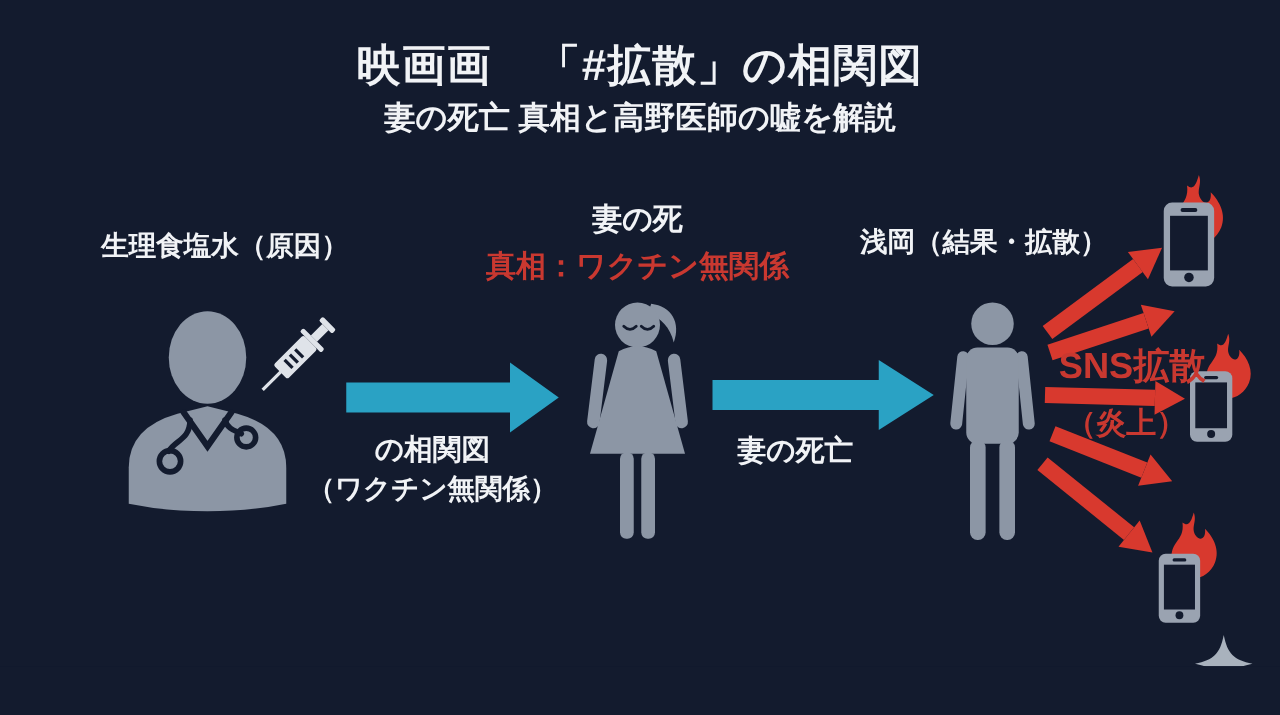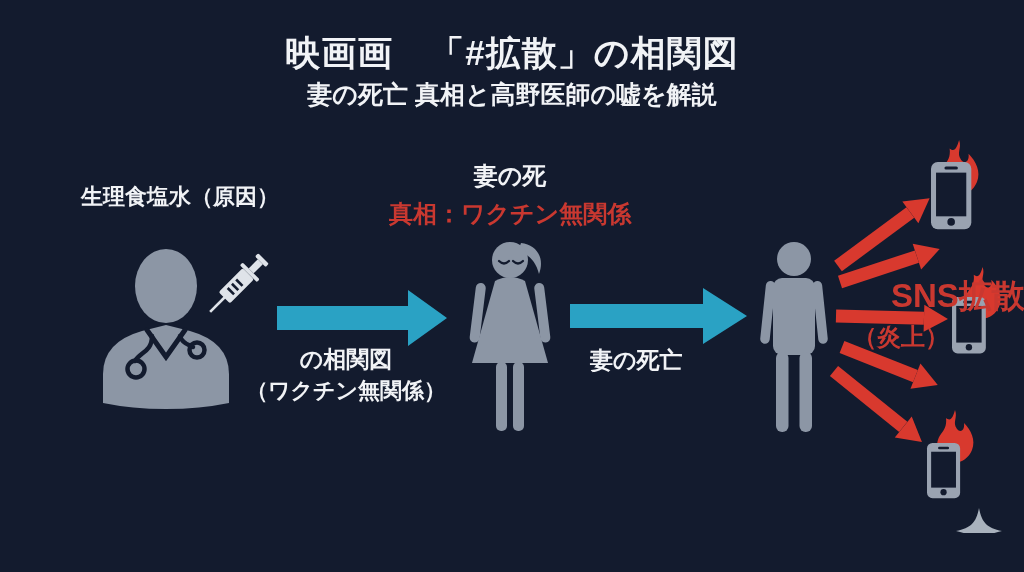--- a/index.html
+++ b/index.html
@@ -17,22 +17,22 @@
   .red{color:#c93830;}
   .title{left:0;right:0;top:33px;font-size:35px;letter-spacing:1px;}
   .subtitle{left:0;right:0;top:80px;font-size:25px;}
   .doctor-label{left:81px;top:184px;font-size:22px;}
   .wife-label{left:430px;width:160px;top:162px;font-size:24px;}
   .wife-truth{left:340px;width:340px;top:200px;font-size:24px;}
   .spreader-label{left:688px;top:181px;font-size:22px;}
   .edge1-l1{left:241px;width:210px;top:346px;font-size:23px;}
   .edge1-l2{left:226px;width:240px;top:378px;font-size:22px;}
   .edge2{left:590px;top:347px;font-size:23px;}
-  .sns-l1{left:847px;top:277px;font-size:33px;margin-left:44px;}
-  .sns-l2{left:853px;top:325px;font-size:24px;font-family:Liberation Mono, monospace;}
+  .sns-l1{left:847px;top:277px;font-size:29px;}
+  .sns-l2{left:853px;top:325px;font-size:24px;}
 </style>
 </head>
 <body>
 
 <div class="stage">
 
   <svg class="overlay" width="1024" height="572" viewBox="0 0 1024 572">
     <defs>
       <g id="flame">
         <path d="M22 1 C25 9 19 13 24 20 C27 24 32 22 31 14 C38 21 43 31 39 41
@@ -134,20 +134,21 @@
     <path d="M979 508 C982 523 987 528 1002 531 C987 534 982 539 979 554
          C976 539 971 534 956 531 C971 528 976 523 979 508 Z" fill="#a9b2bd"></path>
   </svg>
 
   <div class="t title ctr">映画画　「#拡散」の相関図</div>
   <div class="t subtitle ctr">妻の死亡 真相と高野医師の嘘を解説</div>
 
   <div class="t doctor-label">生理食塩水（原因）</div>
   <div class="t wife-label ctr">妻の死</div>
   <div class="t wife-truth ctr red">真相：ワクチン無関係</div>
+  <div class="t spreader-label">浅岡（結果・拡散）</div>
 
   <div class="t edge1-l1 ctr">の相関図</div>
   <div class="t edge1-l2 ctr">（ワクチン無関係）</div>
   <div class="t edge2">妻の死亡</div>
 
   <div class="t sns-l1 red">SNS拡散</div>
   <div class="t sns-l2 red">（炎上）</div>
 
 </div>
 

